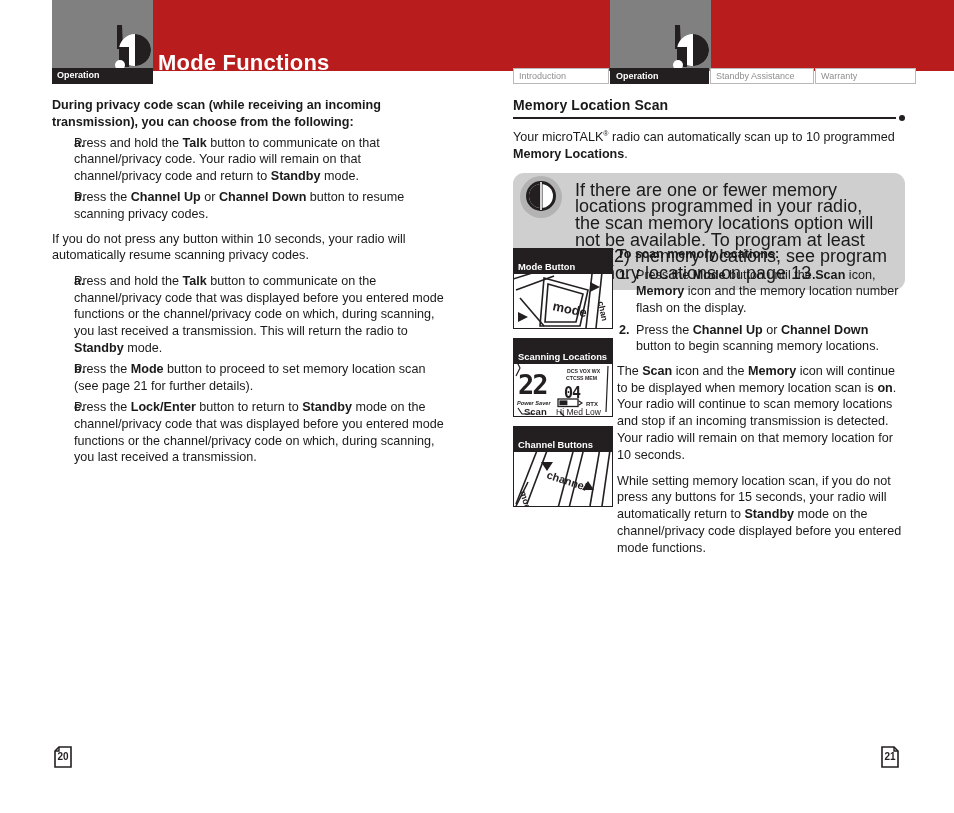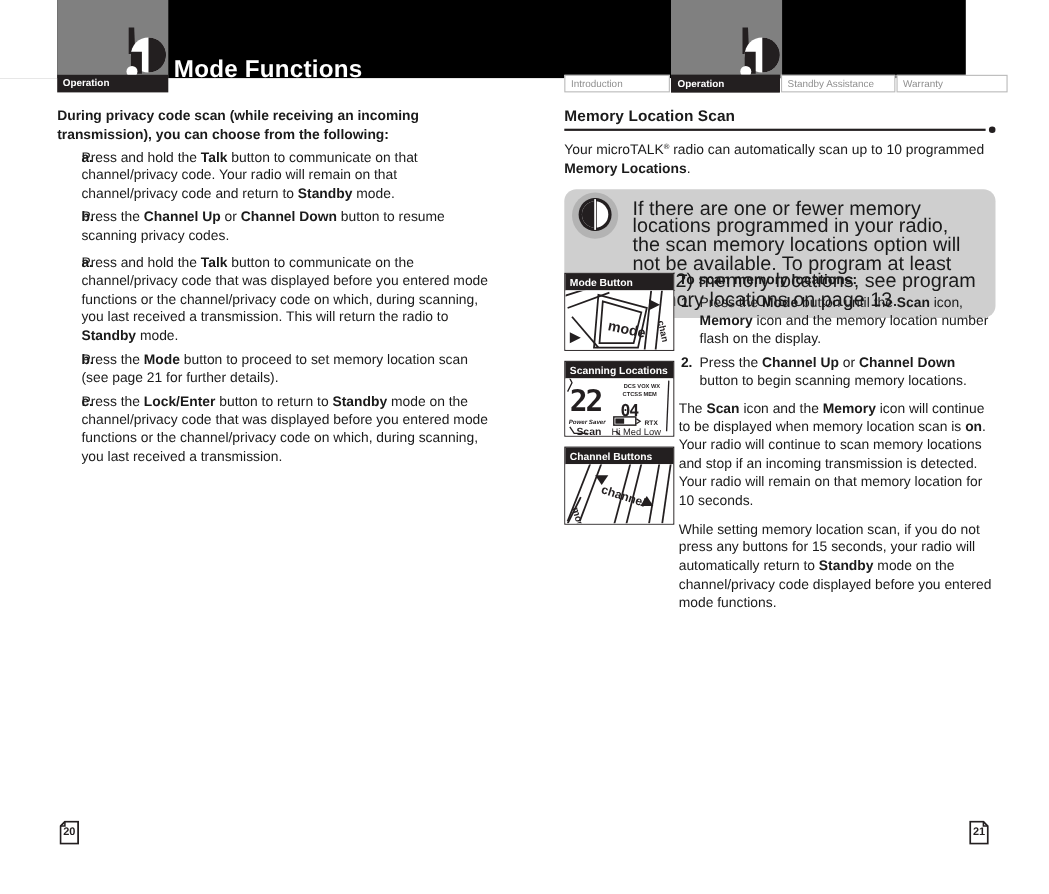--- a/index.html
+++ b/index.html
@@ -11,22 +11,22 @@
     font-family: "Liberation Sans", sans-serif;
     color: #1a1a1a;
     position: relative;
     overflow: hidden;
   }
 
   
   .header {
     position: absolute;
     left: 0; top: 0;
-    width: 878px; height: 71px;
-    background: #000000;
+    width: 954px; height: 71px;
+    background: #b91c1c;
   }
   .header-white-left {
     position: absolute;
     left: 0; top: 0;
     width: 52px; height: 71px;
     background: #ffffff;
   }
   .gray-panel {
     position: absolute;
     top: 0;
@@ -195,21 +195,21 @@
     width: 100px;
     border: 1.2px solid #231f20;
     background: #ffffff;
     margin-bottom: 9px;
   }
   .figbox-title {
     background: #231f20;
     color: #ffffff;
     font-size: 9.4px;
     font-weight: bold;
-    padding: 2px 0 2px 4px;
+    padding: 12px 0 2px 4px;
     line-height: 11px;
   }
   .figbox-art {
     height: 54px;
     overflow: hidden;
     position: relative;
     background: #ffffff;
   }
   .figbox-art.lcd { height: 52px; }
 
@@ -282,20 +282,21 @@
     <div class="step">
       <span class="step-marker">a.</span>
       <span class="step-body">Press and hold the <b>Talk</b> button to communicate on that channel/privacy code. Your radio will remain on that channel/privacy code and return to <b>Standby</b> mode.</span>
     </div>
     <div class="step">
       <span class="step-marker">b.</span>
       <span class="step-body">Press the <b>Channel Up</b> or <b>Channel Down</b> button to resume scanning privacy codes.</span>
     </div>
   </div>
 
+  <p class="body-text">If you do not press any button within 10 seconds, your radio will automatically resume scanning privacy codes.</p>
 
 
   <div class="steps">
     <div class="step">
       <span class="step-marker">a.</span>
       <span class="step-body">Press and hold the <b>Talk</b> button to communicate on the channel/privacy code that was displayed before you entered mode functions or the channel/privacy code on which, during scanning, you last received a transmission. This will return the radio to <b>Standby</b> mode.</span>
     </div>
     <div class="step">
       <span class="step-marker">b.</span>
       <span class="step-body">Press the <b>Mode</b> button to proceed to set memory location scan (see page 21 for further details).</span>

